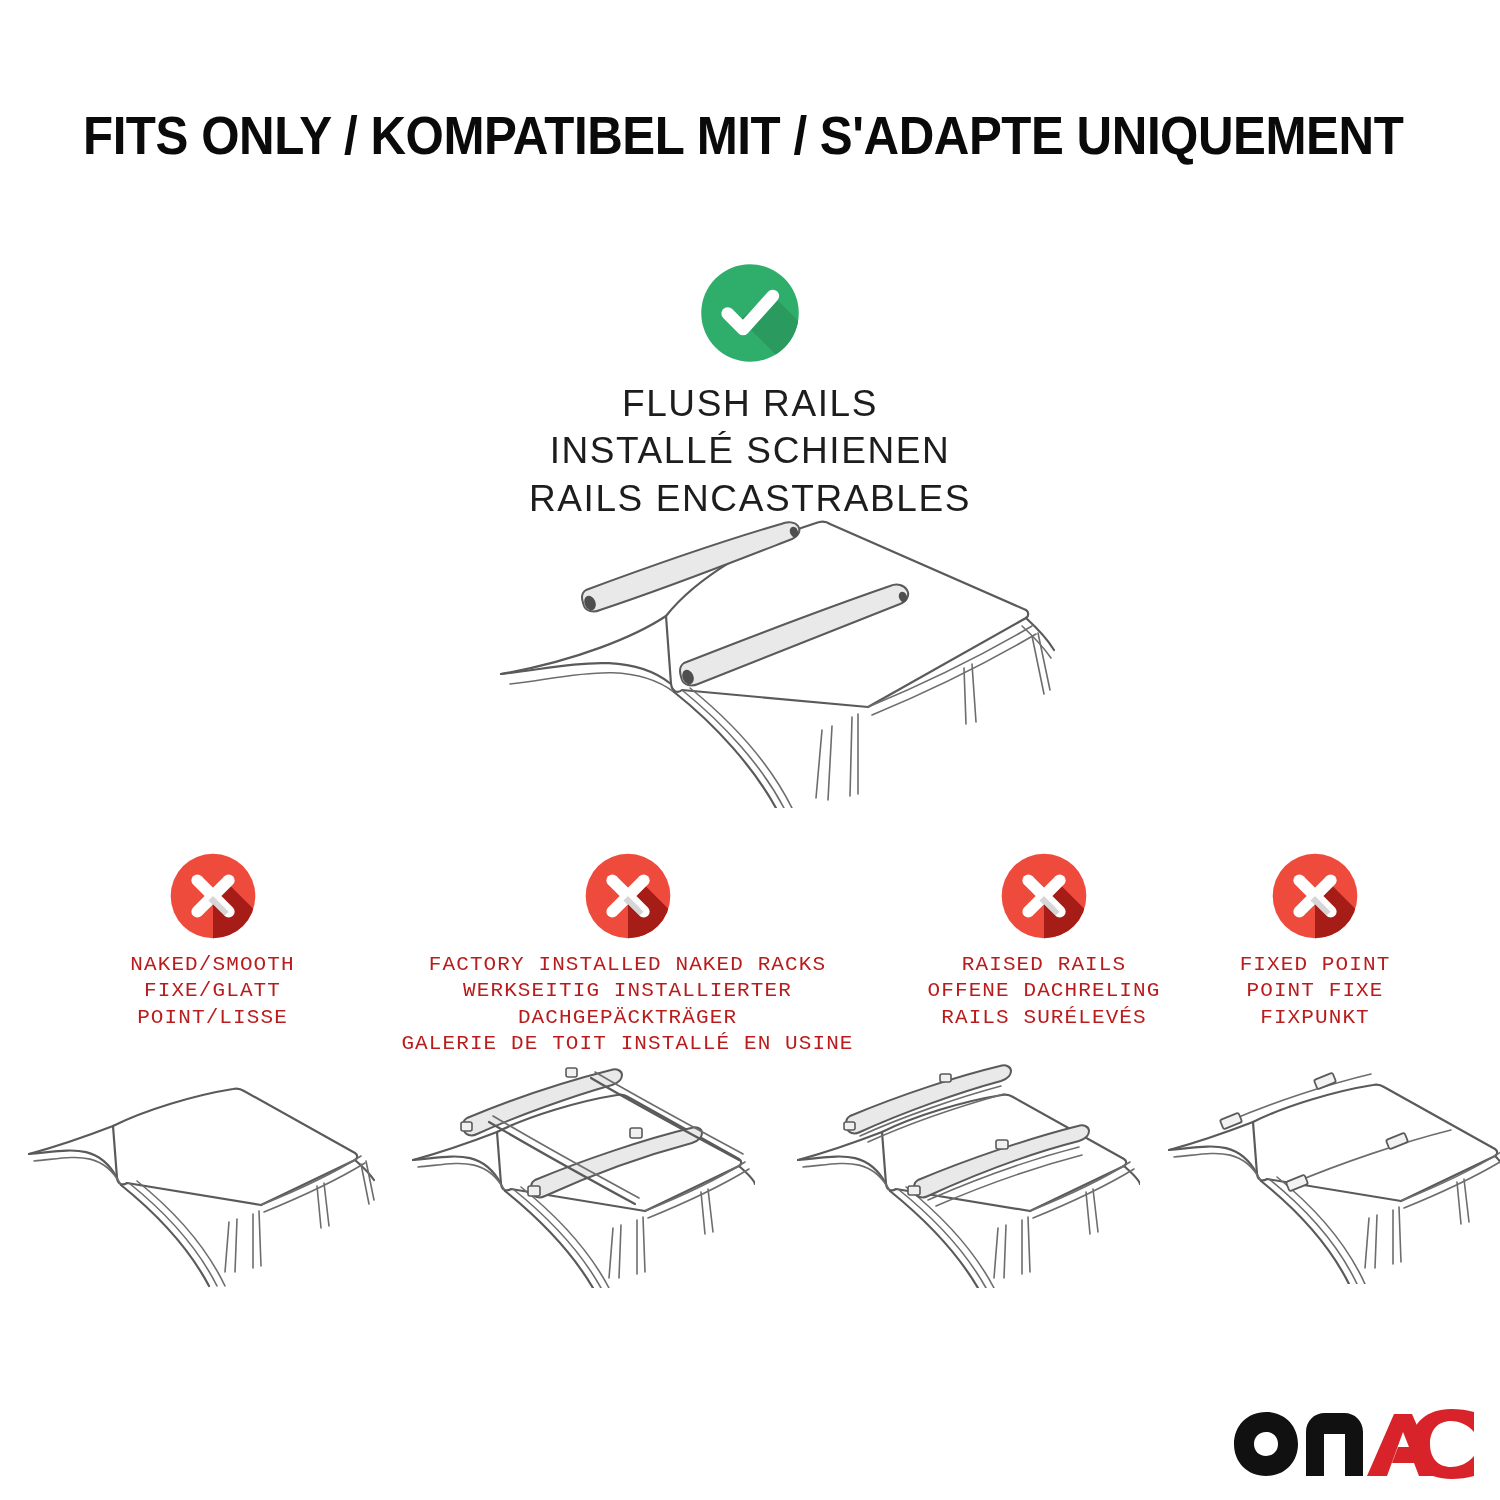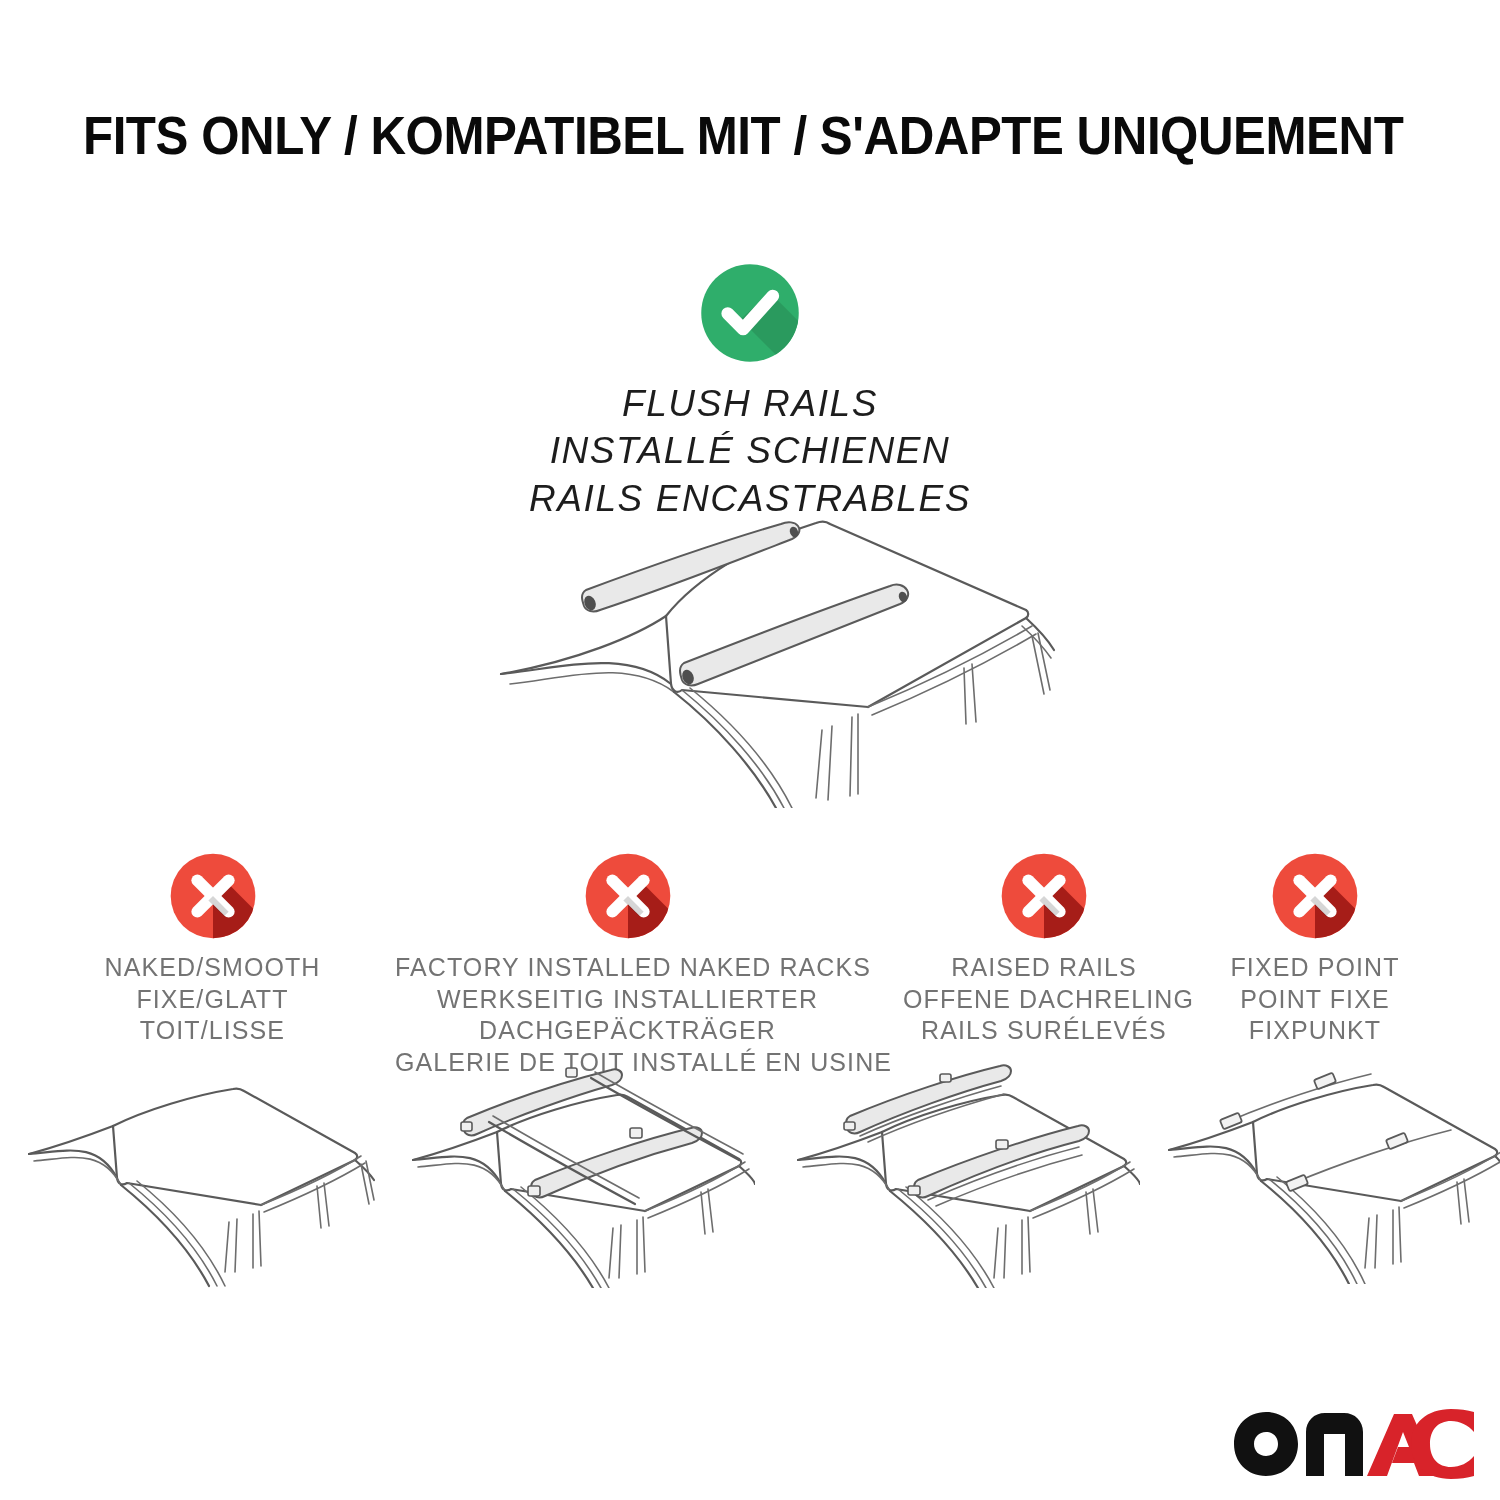--- a/index.html
+++ b/index.html
@@ -37,21 +37,20 @@
     width:106px;height:106px;
     margin:0 auto 14px auto;
     display:block;
   }
   .fit-labels{
     font-size:37px;
     line-height:1.28;
     letter-spacing:1.6px;
     font-weight:400;
     color:#1d1d1d;
-    font-style:italic;
   }
   .fit-labels div{white-space:nowrap;}
 
   
   .hero-art{
     position:absolute;
     left:466px; top:498px;
     width:590px;height:310px;
   }
 
@@ -71,24 +70,25 @@
   .col-2{left:903px; width:282px;}
   .col-3{left:1142px;width:346px;}
 
   .no-icon{
     width:92px;height:92px;
     display:block;
     margin:0 auto;
   }
   .col-labels{
     margin-top:10px;
-    font-size:25px;
+    font-size:21px;
     line-height:1.26;
     letter-spacing:1.1px;
-    color:#737373;
+    color:#b91c1c;
+    font-family:Liberation Mono, monospace;
   }
   .col-labels div{white-space:nowrap;}
 
   .roof-art{
     display:block;
     margin:0 auto;
   }
   .art-wrap-0{position:absolute;left:25px; top:218px;}
   .art-wrap-1{position:absolute;left:405px;top:210px;}
   .art-wrap-2{position:absolute;left:790px;top:210px;}
@@ -195,21 +195,21 @@
         <line x1="33" y1="33" x2="67" y2="67"></line>
         <line x1="67" y1="33" x2="33" y2="67"></line>
       </g>
       <g clip-path="url(#xc0)" opacity="0.16">
         <path d="M50 50 L67 67 L62 72 L45 55 Z" fill="#000000"></path>
       </g>
     </svg>
     <div class="col-labels">
       <div>NAKED/SMOOTH</div>
       <div>FIXE/GLATT</div>
-      <div>TOIT/LISSE</div>
+      <div>POINT/LISSE</div>
     </div>
   </div>
 
   <div class="col col-1">
     <svg class="no-icon" viewBox="0 0 100 100">
       <defs>
           <clipPath id="xc1">
             <circle cx="50" cy="50" r="46"></circle>
           </clipPath>
         </defs>

